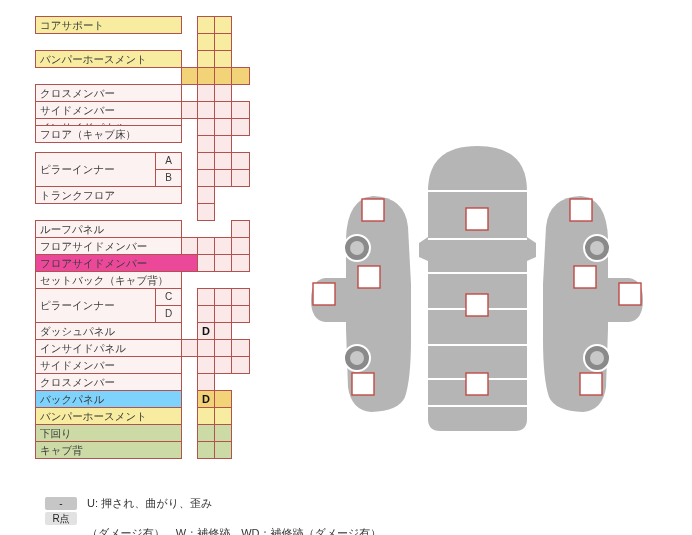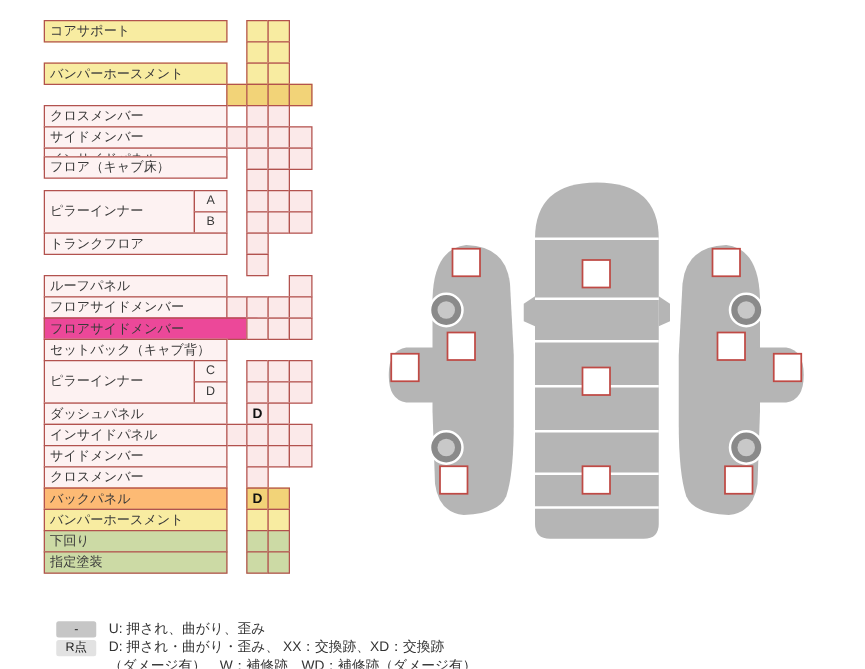--- a/index.html
+++ b/index.html
@@ -113,30 +113,30 @@
       <div class="cell mark" style="top: 323px; left: 146px; width: 17px; height: 18px; background: rgb(251, 233, 233); border-color: rgb(178, 82, 78); color: rgb(17, 17, 17);"></div>
       <div class="cell mark" style="top: 323px; left: 162px; width: 18px; height: 18px; background: rgb(251, 233, 233); border-color: rgb(178, 82, 78); color: rgb(17, 17, 17);"></div>
       <div class="cell mark" style="top: 323px; left: 179px; width: 18px; height: 18px; background: rgb(251, 233, 233); border-color: rgb(178, 82, 78); color: rgb(17, 17, 17);"></div>
       <div class="cell mark" style="top: 323px; left: 196px; width: 19px; height: 18px; background: rgb(251, 233, 233); border-color: rgb(178, 82, 78); color: rgb(17, 17, 17);"></div>
       <div class="cell label" style="top: 340px; left: 0px; width: 147px; height: 18px; background: rgb(253, 242, 242); border-color: rgb(178, 82, 78);">サイドメンバー</div>
       <div class="cell mark" style="top: 340px; left: 162px; width: 18px; height: 18px; background: rgb(251, 233, 233); border-color: rgb(178, 82, 78); color: rgb(17, 17, 17);"></div>
       <div class="cell mark" style="top: 340px; left: 179px; width: 18px; height: 18px; background: rgb(251, 233, 233); border-color: rgb(178, 82, 78); color: rgb(17, 17, 17);"></div>
       <div class="cell mark" style="top: 340px; left: 196px; width: 19px; height: 18px; background: rgb(251, 233, 233); border-color: rgb(178, 82, 78); color: rgb(17, 17, 17);"></div>
       <div class="cell label" style="top: 357px; left: 0px; width: 147px; height: 18px; background: rgb(253, 242, 242); border-color: rgb(178, 82, 78);">クロスメンバー</div>
       <div class="cell mark" style="top: 357px; left: 162px; width: 18px; height: 18px; background: rgb(251, 233, 233); border-color: rgb(178, 82, 78); color: rgb(17, 17, 17);"></div>
-      <div class="cell label" style="top: 374px; left: 0px; width: 147px; height: 18px; background: #fdba74; border-color: rgb(178, 82, 78);">バックパネル</div>
+      <div class="cell label" style="top: 374px; left: 0px; width: 147px; height: 18px; background: #7dd3fc; border-color: rgb(178, 82, 78);">バックパネル</div>
       <div class="cell mark" style="top: 374px; left: 162px; width: 18px; height: 18px; background: rgb(242, 211, 120); border-color: rgb(178, 82, 78); color: rgb(17, 17, 17);">D</div>
       <div class="cell mark" style="top: 374px; left: 179px; width: 18px; height: 18px; background: rgb(242, 211, 120); border-color: rgb(178, 82, 78); color: rgb(17, 17, 17);"></div>
       <div class="cell label" style="top: 391px; left: 0px; width: 147px; height: 18px; background: rgb(248, 236, 161); border-color: rgb(178, 82, 78);">バンパーホースメント</div>
       <div class="cell mark" style="top: 391px; left: 162px; width: 18px; height: 18px; background: rgb(248, 236, 161); border-color: rgb(178, 82, 78); color: rgb(17, 17, 17);"></div>
       <div class="cell mark" style="top: 391px; left: 179px; width: 18px; height: 18px; background: rgb(248, 236, 161); border-color: rgb(178, 82, 78); color: rgb(17, 17, 17);"></div>
       <div class="cell label" style="top: 408px; left: 0px; width: 147px; height: 18px; background: rgb(204, 218, 165); border-color: rgb(178, 82, 78);">下回り</div>
       <div class="cell mark" style="top: 408px; left: 162px; width: 18px; height: 18px; background: rgb(204, 218, 165); border-color: rgb(178, 82, 78); color: rgb(17, 17, 17);"></div>
       <div class="cell mark" style="top: 408px; left: 179px; width: 18px; height: 18px; background: rgb(204, 218, 165); border-color: rgb(178, 82, 78); color: rgb(17, 17, 17);"></div>
-      <div class="cell label" style="top: 425px; left: 0px; width: 147px; height: 18px; background: rgb(204, 218, 165); border-color: rgb(178, 82, 78);">指定塗装</div>
+      <div class="cell label" style="top: 425px; left: 0px; width: 147px; height: 18px; background: rgb(204, 218, 165); border-color: rgb(178, 82, 78);">キャブ背</div>
       <div class="cell mark" style="top: 425px; left: 162px; width: 18px; height: 18px; background: rgb(204, 218, 165); border-color: rgb(178, 82, 78); color: rgb(17, 17, 17);"></div>
       <div class="cell mark" style="top: 425px; left: 179px; width: 18px; height: 18px; background: rgb(204, 218, 165); border-color: rgb(178, 82, 78); color: rgb(17, 17, 17);"></div>
     </div>
 
   <svg class="car-diagram" width="354" height="320" viewBox="0 0 354 320">
 
     <g>
       <path class="car-body" d="M133,62 Q133,17 182.5,17 Q232,17 232,62 L232,290 Q232,302 220,302 L145,302 Q133,302 133,290 Z" fill="#b5b5b5"></path>
       <polygon class="car-body" points="133,108 124,114 124,128 133,132" fill="#b5b5b5"></polygon>
       <polygon class="car-body" points="232,108 241,114 241,128 232,132" fill="#b5b5b5"></polygon>
@@ -181,21 +181,20 @@
       <rect x="324" y="154" width="22" height="22" fill="#ffffff" stroke="#bf4a45" stroke-width="1.4"></rect>
     </svg>
 
   <div class="legend">
       <div class="legend-row">
         <span class="legend-key key-dark">-</span>
         <span class="legend-text">U: 押され、曲がり、歪み</span>
       </div>
       <div class="legend-row">
         <span class="legend-key key-light">R点</span>
-        <span class="legend-text">D: 押され・曲がり・歪み、 XX：交換跡、XD：交換跡</span>
       </div>
       <div class="legend-row">
         <span class="legend-key key-empty"></span>
         <span class="legend-text">（ダメージ有）、W：補修跡、WD：補修跡（ダメージ有）</span>
       </div>
     </div>
 
 </div>
 
 </body></html>

